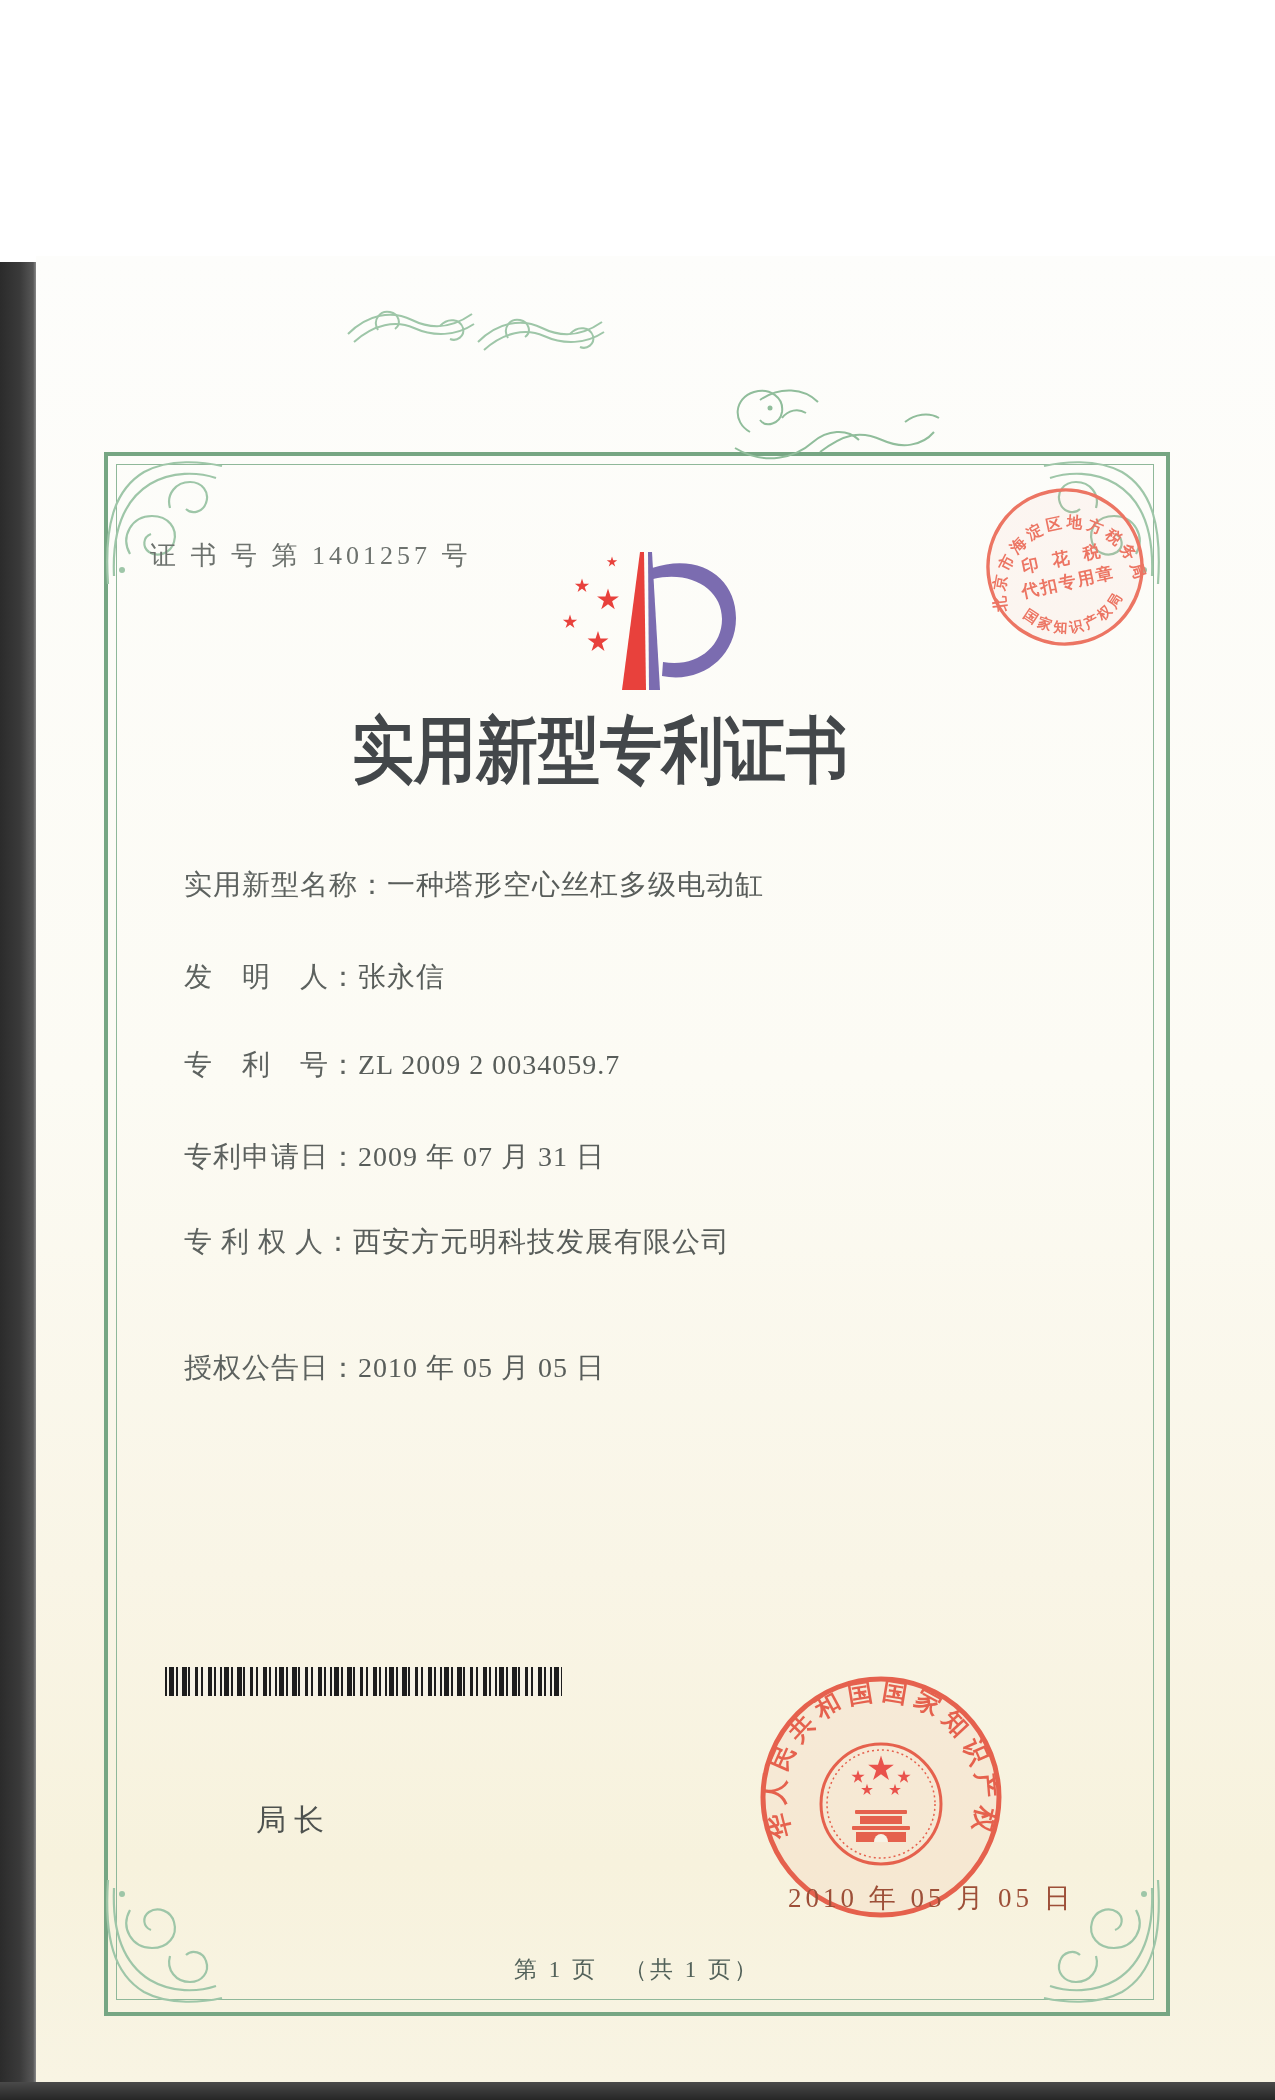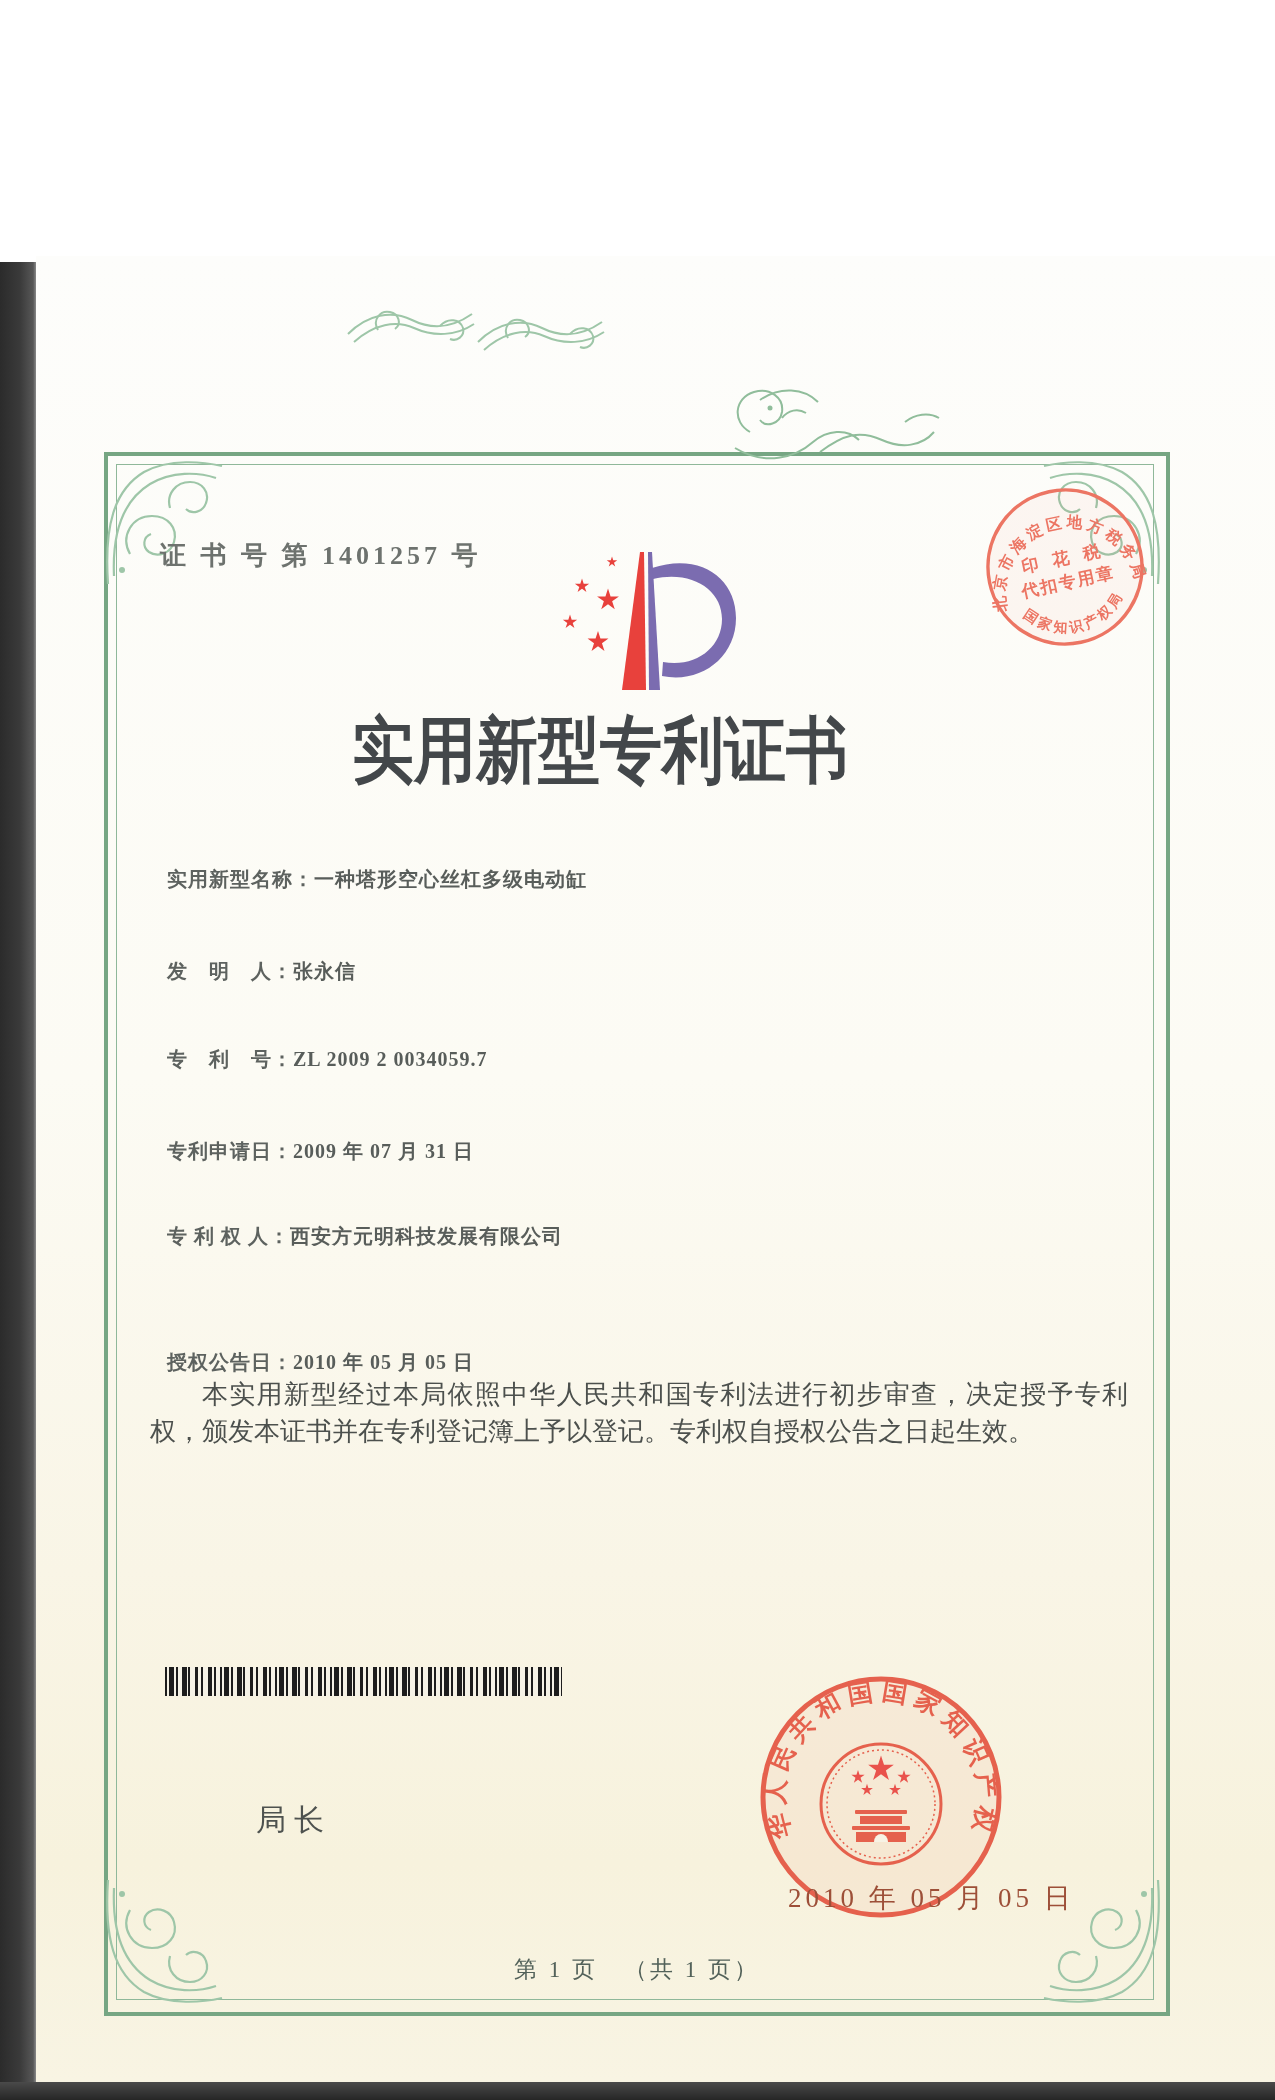--- a/index.html
+++ b/index.html
@@ -16,27 +16,27 @@
     background:linear-gradient(180deg,#4a4a4a,#262626);}
   .artifact{left:585px;top:289px;width:7px;height:4px;background:#9a9a9a;border-radius:2px;}
   
   .paper{left:36px;top:256px;width:1239px;height:1826px;
     background:linear-gradient(180deg,#fdfdfb 0%,#fcfbf4 45%,#f9f5e6 72%,#f7f2dd 88%,#f8f4e3 100%);}
   
   .frame-outer{left:104px;top:452px;width:1058px;height:1556px;border:4px solid #76a683;}
   .frame-inner{left:116px;top:464px;width:1036px;height:1534px;border:1px solid #8fb89a;}
   .deco{left:0;top:0;width:1275px;height:2100px;pointer-events:none;}
   
-  .certno{left:160px;top:538px;font-size:26px;letter-spacing:4px;color:#6d726e;font-weight:bold;}
+  .certno{left:150px;top:538px;font-size:26px;letter-spacing:4px;color:#6d726e;}
   
   .title{left:340px;top:702px;width:520px;text-align:center;font-size:62px;
     font-weight:bold;color:#43474a;letter-spacing:0px;
     transform:scaleY(1.16);transform-origin:top center;white-space:nowrap;}
   
-  .row{left:167px;font-size:20px;color:#5d625f;letter-spacing:1px;white-space:nowrap;font-weight:bold;}
+  .row{left:184px;font-size:28px;color:#5d625f;letter-spacing:1px;white-space:nowrap;}
   .row .val{color:#585d5a;}
   
   .bodytext{left:150px;top:1376px;width:978px;font-size:26px;line-height:37px;
     color:#4c504d;text-align:justify;}
   .bodytext p{margin:0;text-indent:2em;}
   
   .barcode{left:165px;top:1667px;width:397px;height:29px;
     background:
      repeating-linear-gradient(90deg,
       #1d1d1d 0 2px, #f5f2e6 2px 4px,
@@ -180,21 +180,20 @@
 </div>
 <div class="abs row" style="top:1223px;">
   <span class="lab">专 利 权 人：</span><span class="val">西安方元明科技发展有限公司</span>
 </div>
 <div class="abs row" style="top:1313px;margin-top:36px;">
   <span class="lab">授权公告日：</span><span class="val">2010 年 05 月 05 日</span>
 </div>
 
 
 <div class="abs bodytext">
-  <p>本实用新型经过本局依照中华人民共和国专利法进行初步审查，决定授予专利权，颁发本证书并在专利登记簿上予以登记。专利权自授权公告之日起生效。</p>
 </div>
 
 
 <div class="abs barcode"></div>
 
 
 <div class="abs signer-title">局长</div>
 <svg class="abs sig-svg" width="330" height="170" viewBox="0 0 330 170">
   </svg><span class="sr">田力普</span>
   <g stroke="#2e2e2e" stroke-width="5" fill="none" stroke-linecap="round" stroke-linejoin="round">

